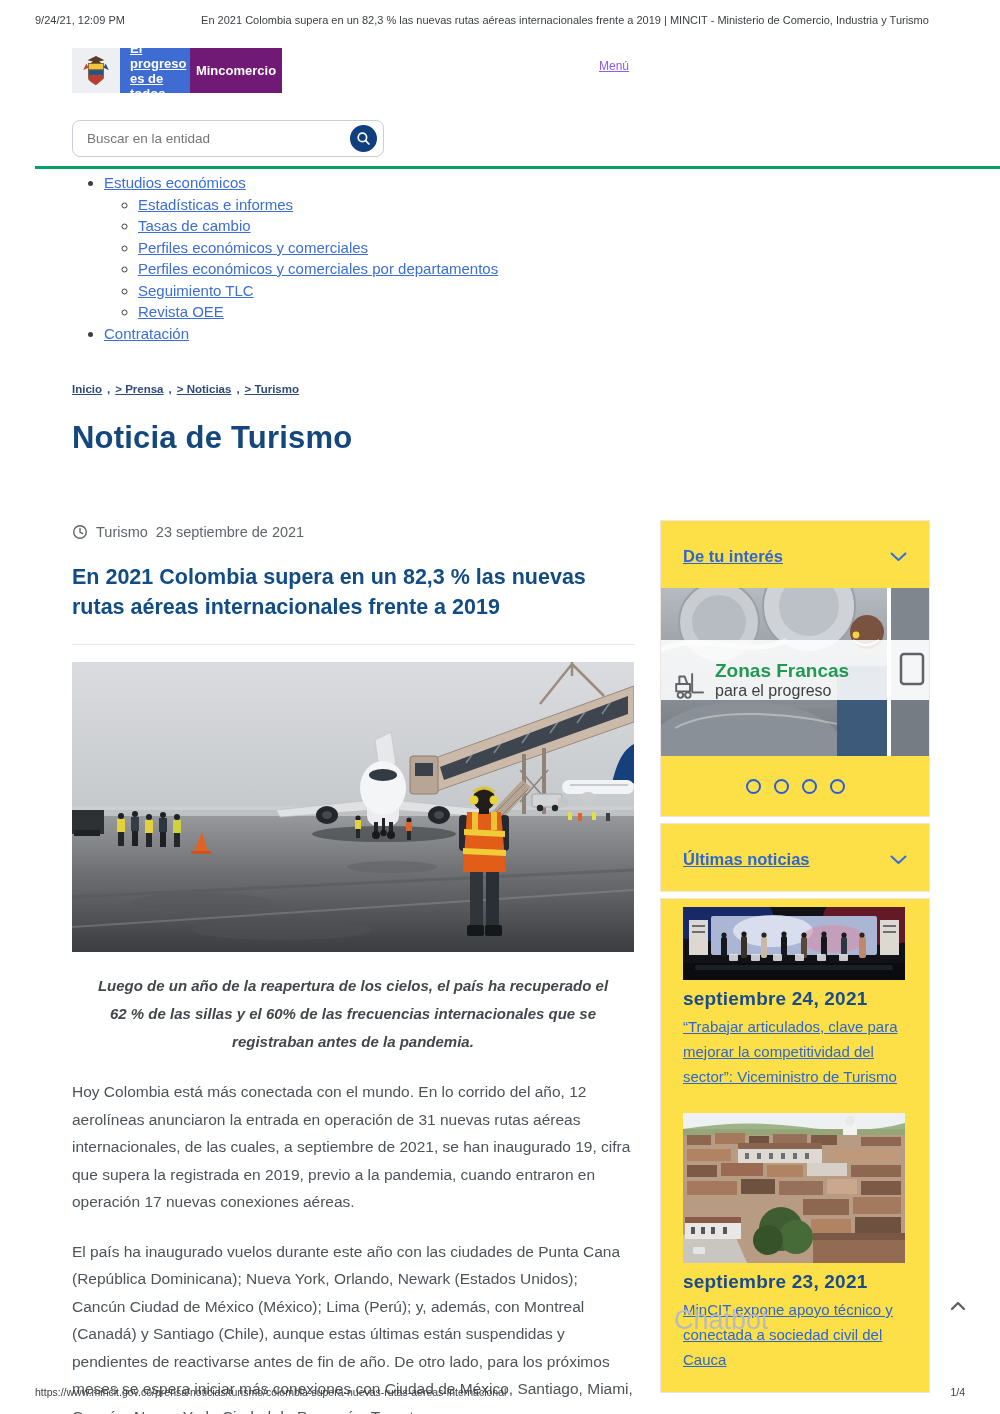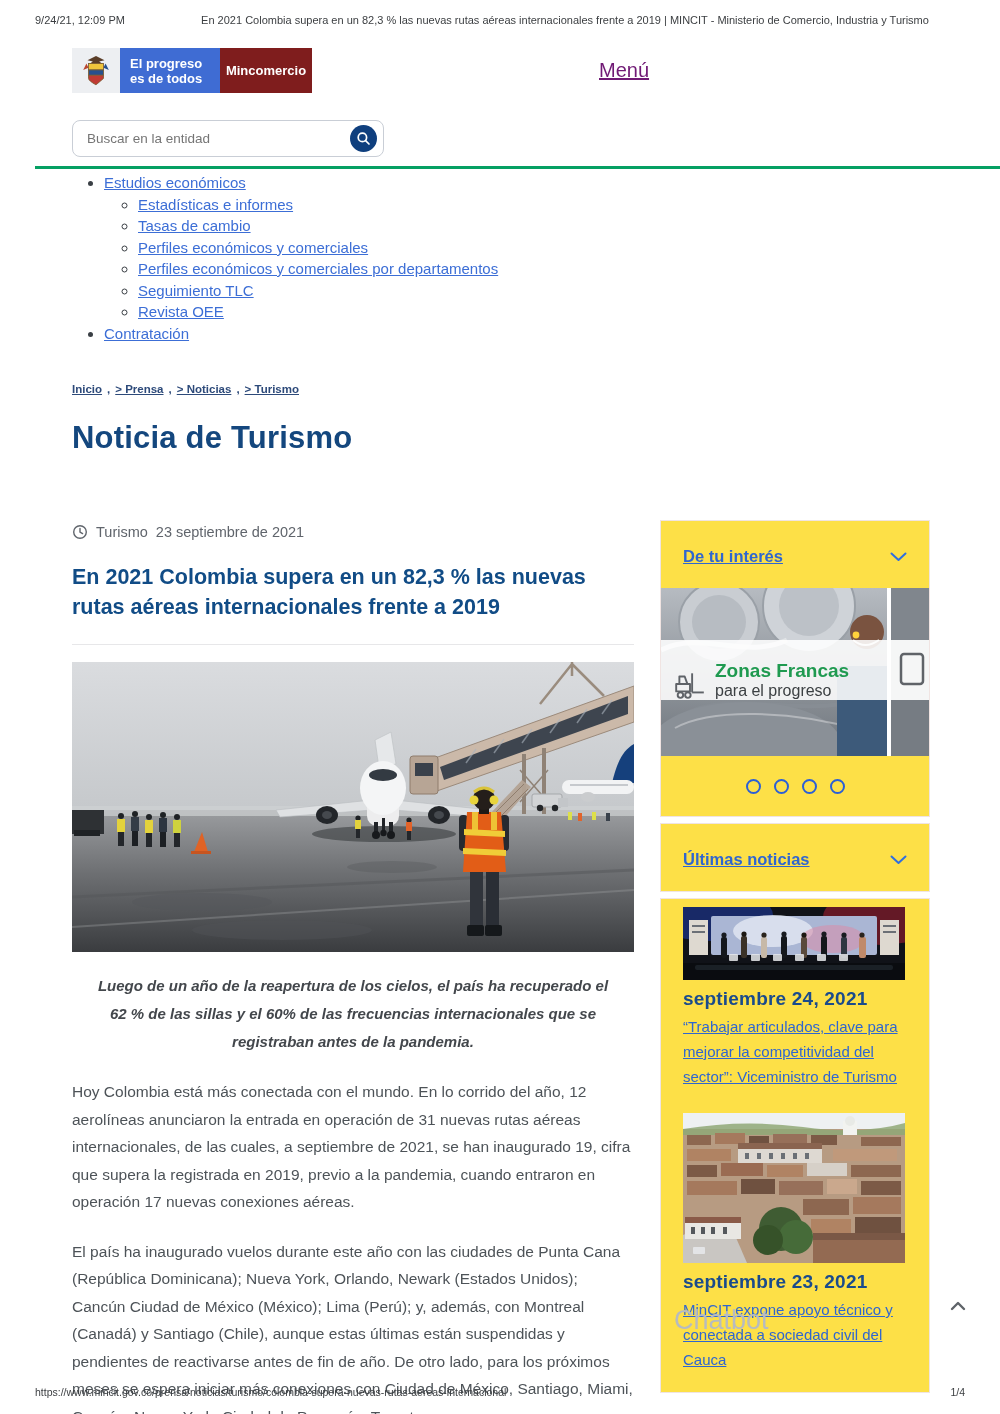--- a/index.html
+++ b/index.html
@@ -10,23 +10,23 @@
   
   .print-top { position:absolute; top:14px; left:35px; right:35px; font-size:11px; color:#3b3e41; }
   .pt-left { position:absolute; left:0; top:0; }
   .pt-center { position:absolute; left:130px; right:0; text-align:center; top:0; }
   .print-bottom { position:absolute; bottom:16px; left:35px; right:35px; font-size:10.5px; color:#3b3e41; }
   .pb-right { position:absolute; right:0; top:0; }
 
   
   .logo { position:absolute; top:48px; left:72px; display:flex; height:45px; text-decoration:none; }
   .crest-box { width:48px; background:#edeff2; display:flex; align-items:center; justify-content:center; }
-  .logo-tag { width:100px; background:#3f6cd3; color:#fff; font-weight:bold; font-size:13px; line-height:15px; display:flex; align-items:center; padding:0 10px; }
-  .logo-brand { width:92px; background:#7f1d1d; color:#fff; font-weight:bold; font-size:13px; display:flex; align-items:center; justify-content:center; }
-  .menu-label { position:absolute; top:59px; left:599px; font-size:20px; color:#701a75; cursor:pointer;text-decoration:underline; }
+  .logo-tag { width:70px; background:#3f6cd3; color:#fff; font-weight:bold; font-size:13px; line-height:15px; display:flex; align-items:center; padding:0 10px;text-decoration:underline; }
+  .logo-brand { width:92px; background:#701a75; color:#fff; font-weight:bold; font-size:13px; display:flex; align-items:center; justify-content:center; }
+  .menu-label { position:absolute; top:59px; left:599px; font-size:12px; color:#8b5cf6; cursor:pointer;text-decoration:underline; }
   .searchbar { position:absolute; top:120px; left:72px; width:312px; height:37px; border:1px solid #c9ced6; border-radius:8px; background:#fff; display:flex; align-items:center; padding:0 6px 0 14px; }
   .searchbar input { flex:1; border:none; outline:none; font-size:13.5px; color:#333; font-family:"Liberation Sans",sans-serif; background:transparent; }
   .search-btn { width:27px; height:27px; border-radius:50%; background:#0f3f7e; border:none; display:flex; align-items:center; justify-content:center; cursor:pointer; }
   .teal-rule { position:absolute; top:166px; left:35px; right:0; height:3px; background:#05a063; }
 
   
   .expanded-menu { position:absolute; top:172px; left:90px; font-size:15px; }
   .expanded-menu ul { list-style:disc; margin-left:14px; }
   .expanded-menu ul ul { list-style:circle; margin-left:34px; }
   .expanded-menu li { line-height:21.5px; color:#3a3f45; }

